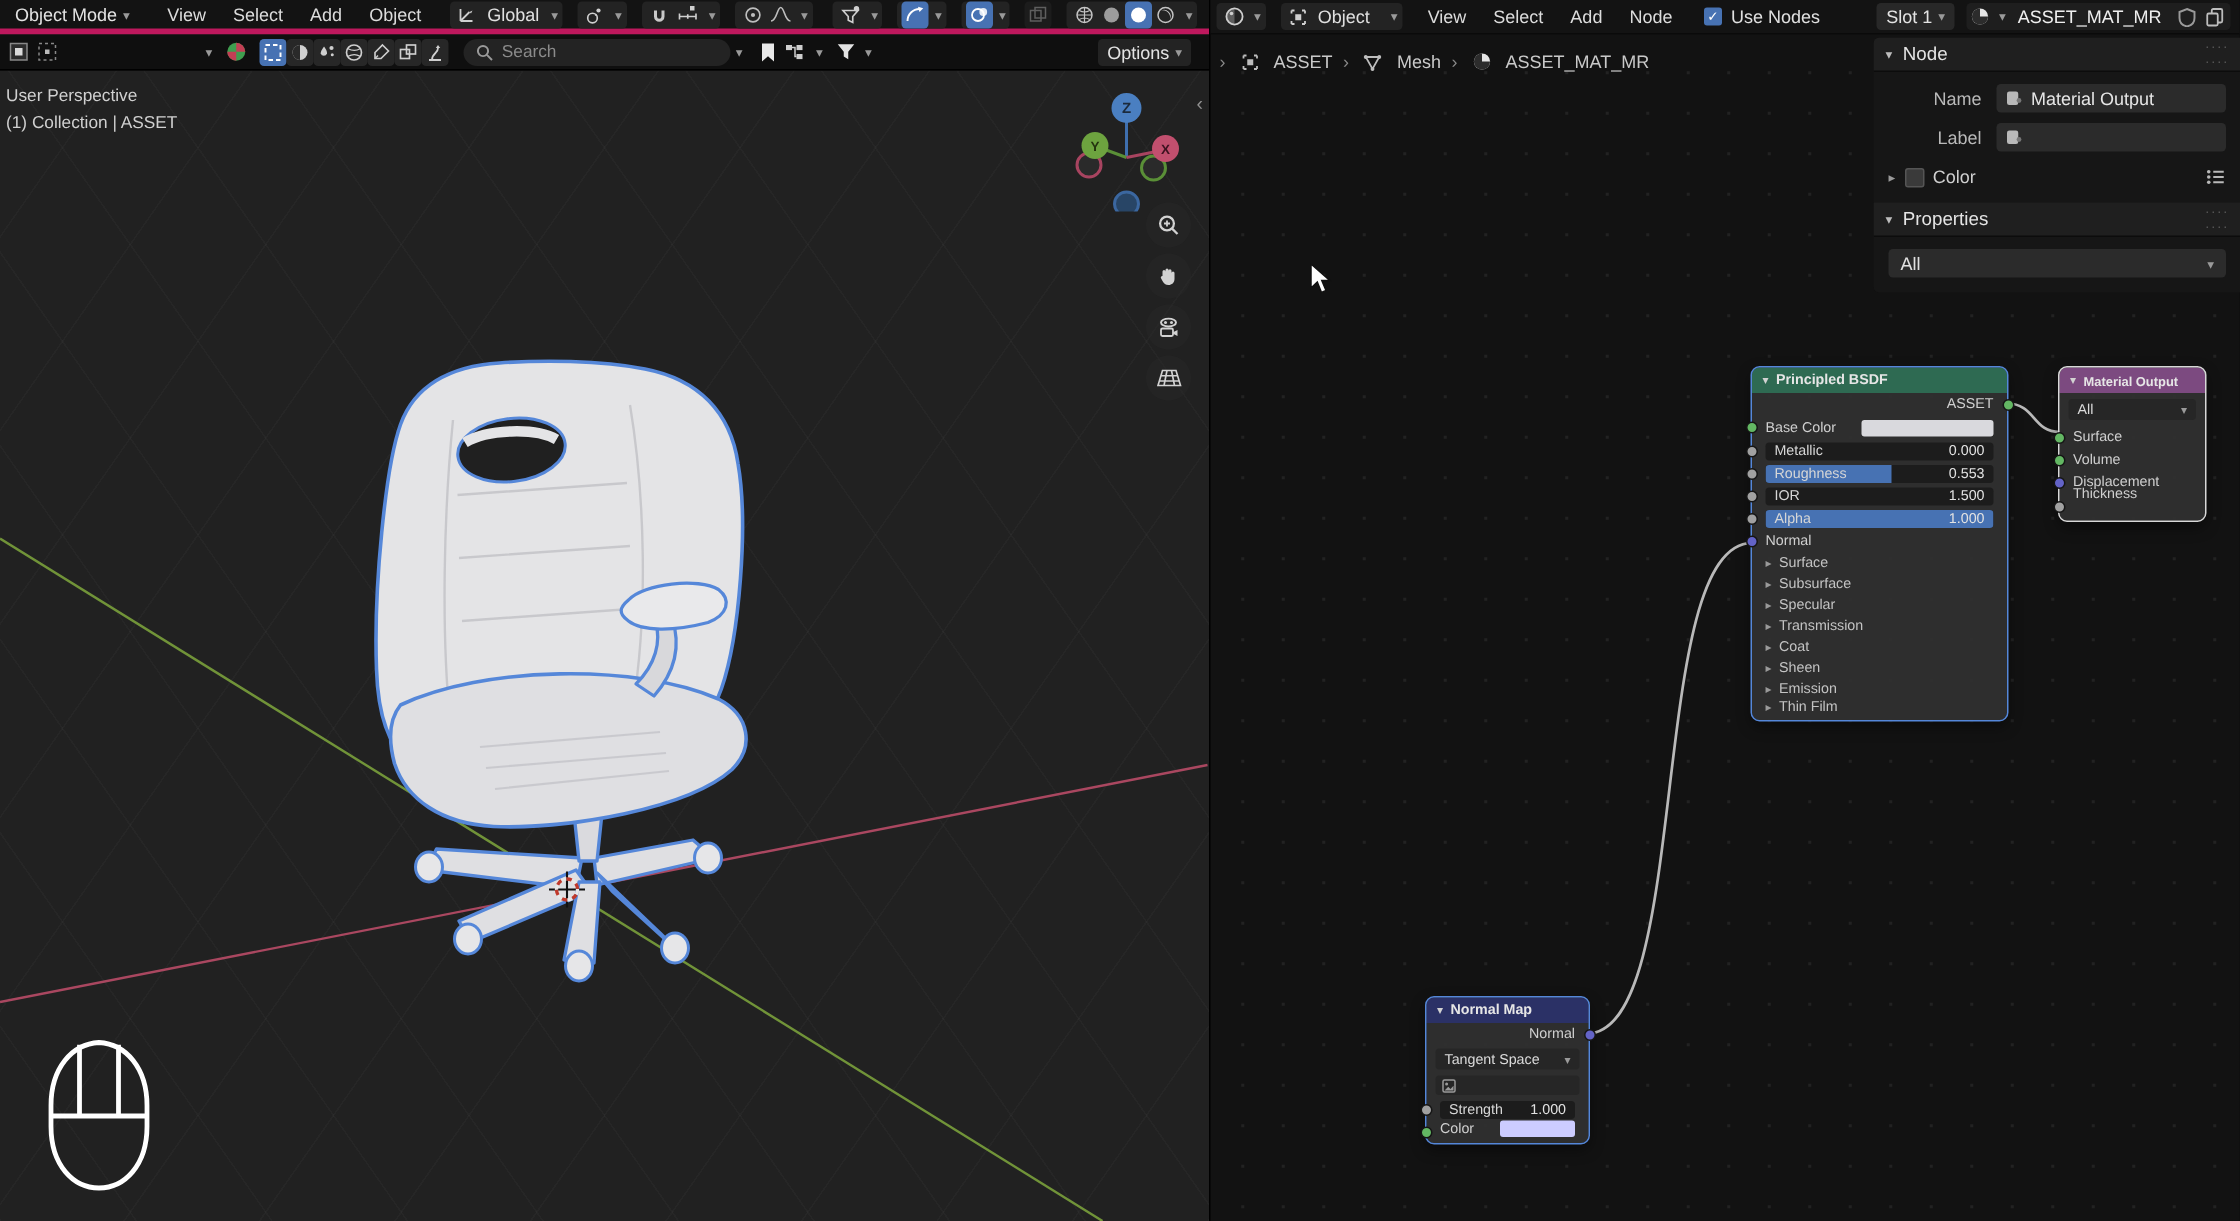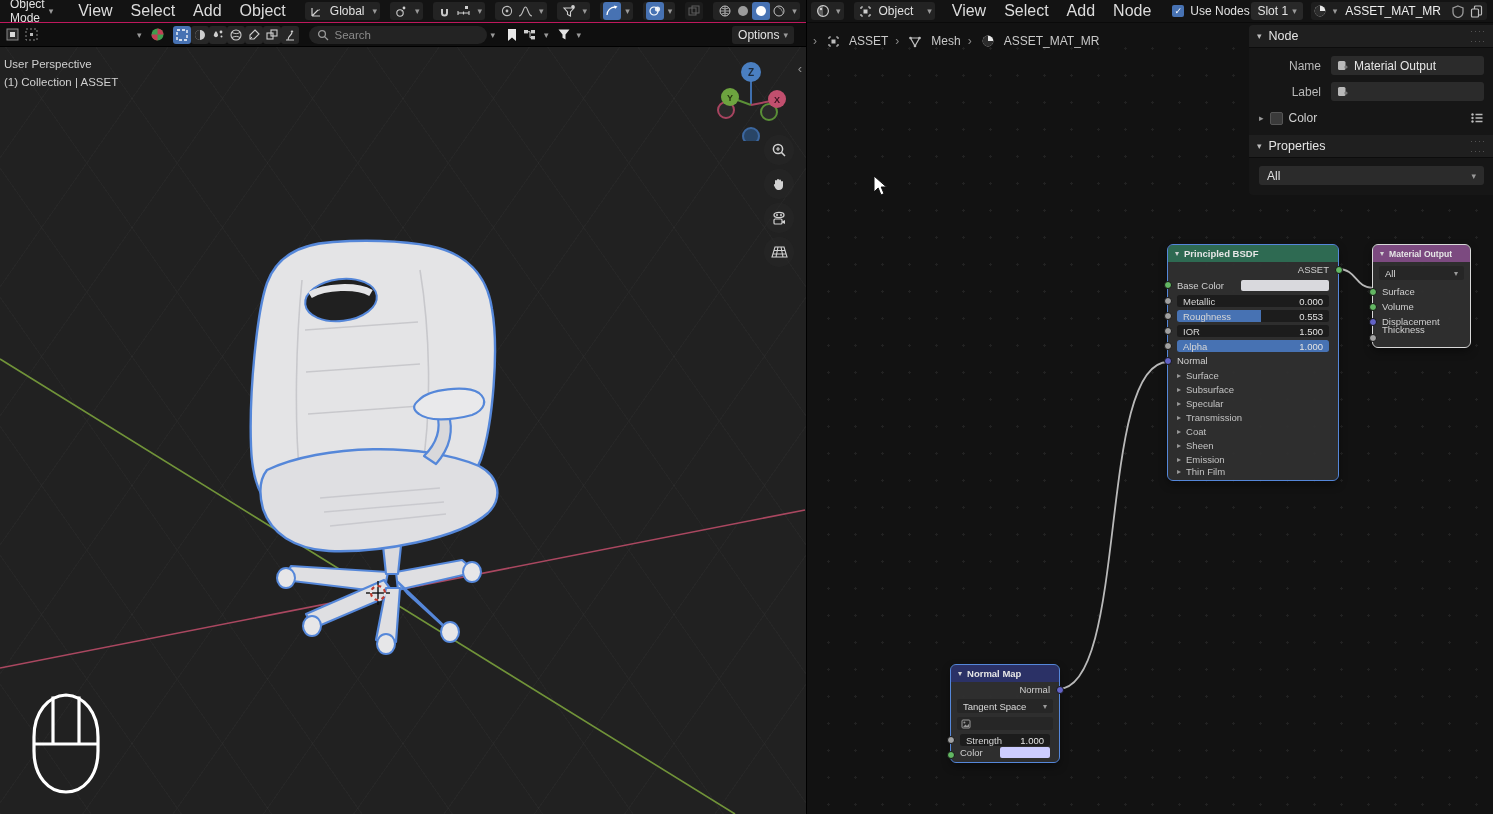--- a/index.html
+++ b/index.html
@@ -12,32 +12,32 @@
     --socket-value:#a1a1a1;
     --selection-outline:#5587d9;
   }
   *{box-sizing:border-box;margin:0;padding:0;}
   html,body{width:1493px;height:814px;background:#0d0d0d;overflow:hidden;
     font-family:"Liberation Sans",sans-serif;-webkit-font-smoothing:antialiased;}
   #app{position:absolute;inset:0;width:1493px;height:814px;}
 
   
   .chev{color:#9a9a9a;font-size:9px;margin-left:4px;}
-  .menu-item{color:#dcdcdc;font-size:16px;padding:2px 9px;border-radius:3px;cursor:default;}
+  .menu-item{color:#dcdcdc;font-size:12px;padding:2px 9px;border-radius:3px;cursor:default;}
   .icon-btn{display:inline-flex;align-items:center;justify-content:center;
     height:18px;min-width:18px;border-radius:3px;padding:0 2px;}
   .icon-btn.active{background:var(--accent-blue);}
   .icon-btn.grouped{background:#272727;}
   .dim{opacity:.45;}
   svg{display:block;}
 
   
   .vp-region{position:absolute;left:0;top:0;width:806px;height:814px;background:#202020;}
   .vp-header{position:absolute;left:0;top:0;width:100%;height:23px;background:#131313;
-    display:flex;align-items:center;border-bottom:1px solid #be185d;z-index:6;}
+    display:flex;align-items:center;border-bottom:4px solid #be185d;z-index:6;}
   .vp-toolbar{position:absolute;left:0;top:23px;width:100%;height:24px;background:#0f0f0f;
     display:flex;align-items:center;border-bottom:1px solid #000;z-index:6;}
   .dropdown-btn{display:flex;align-items:center;background:#282828;border-radius:3px;
     height:18px;padding:0 6px;color:#e3e3e3;font-size:12px;}
   .seg{display:flex;align-items:center;background:#232323;border-radius:3px;height:18px;padding:0 3px;margin-left:10px;}
   .search-box{display:flex;align-items:center;background:#232323;border-radius:9px;
     height:18px;width:178px;padding:0 8px;margin-left:10px;}
   .search-box input{background:transparent;border:0;outline:0;color:#cfcfcf;font-size:11.5px;width:130px;margin-left:6px;}
   .search-box input::placeholder{color:#8b8b8b;}
 

